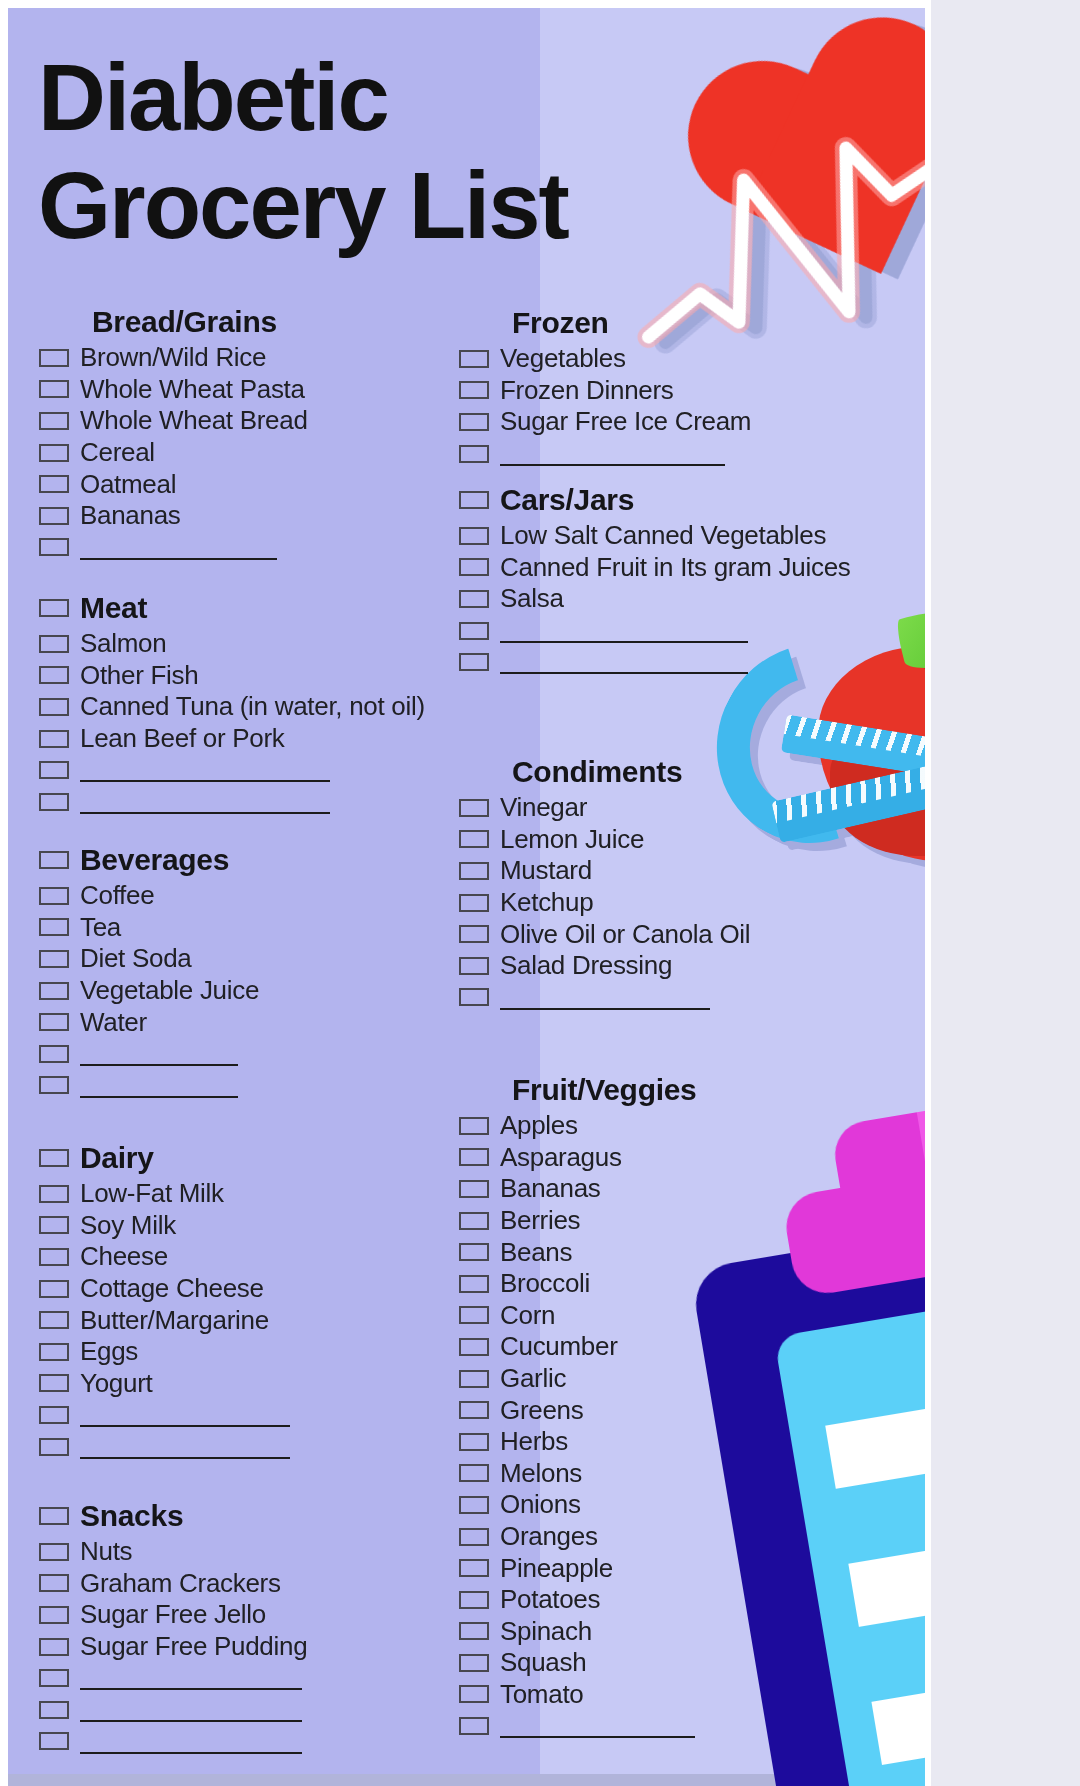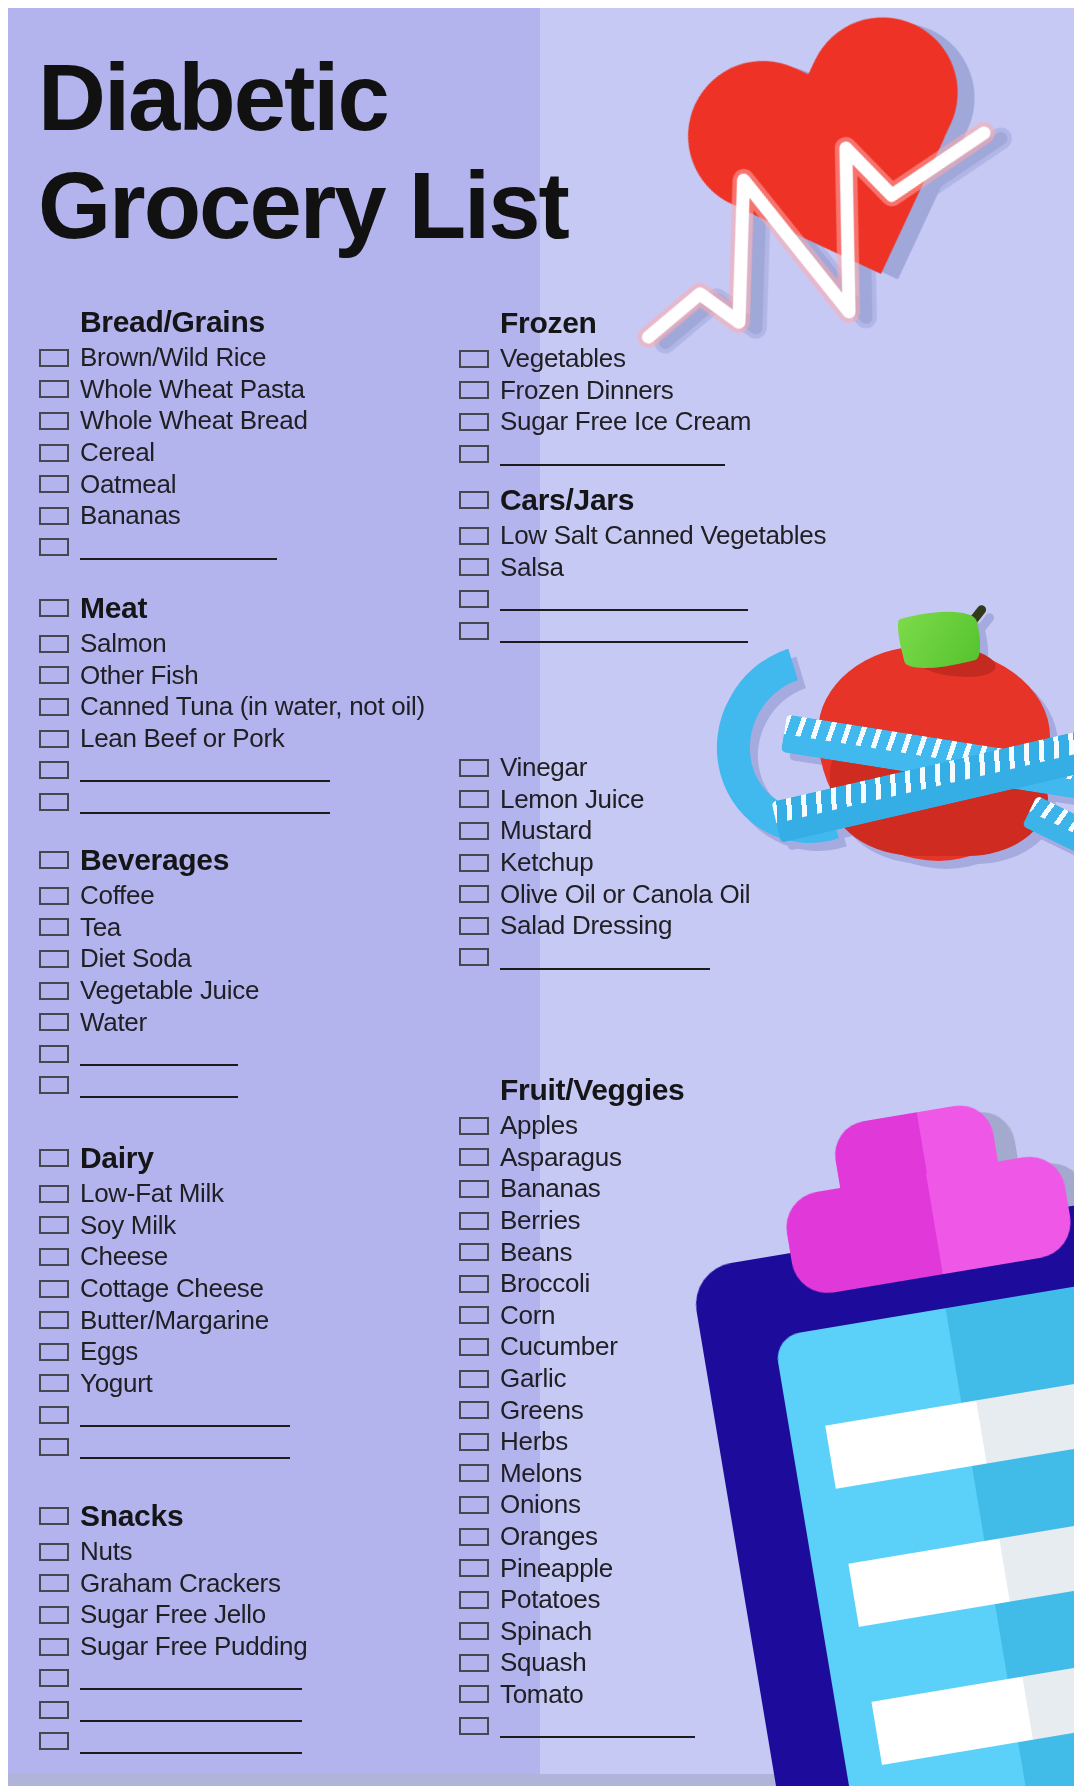--- a/index.html
+++ b/index.html
@@ -1,16 +1,16 @@
 <!DOCTYPE html>
 <html><head>
 <meta charset="utf-8">
 <style>
   html,body{margin:0;padding:0;background:#e9e9f2;}
-  .page{position:relative;width:1080px;height:1786px;overflow:hidden;
+  .page{position:relative;width:931px;height:1786px;overflow:hidden;
         font-family:"Liberation Sans",sans-serif;
         background:linear-gradient(90deg,#b3b4ee 0 540px,#c7c9f5 540px);}
   
   .frame{position:absolute;background:#fff;z-index:50;}
   .frame.top{left:0;top:0;width:100%;height:8px;}
   .frame.left{left:0;top:0;width:8px;height:100%;}
   .frame.right{right:0;top:0;width:6px;height:100%;}
   .bottom-band{position:absolute;left:0;bottom:0;width:100%;height:12px;background:#b1b4da;z-index:1;}
 
   
@@ -20,21 +20,21 @@
   
   .col{position:absolute;z-index:3;}
   #col-left{left:39px;top:0;width:470px;}
   #col-right{left:459px;top:0;width:620px;}
   .section{position:absolute;left:0;}
   .sec-header{display:flex;align-items:center;height:40px;}
   .sec-title{font-size:30px;font-weight:bold;color:#151518;letter-spacing:-0.3px;}
   .row{display:flex;align-items:center;height:31.6px;}
   .cbx{flex:0 0 auto;width:30px;height:18px;box-sizing:border-box;
        border:2.5px solid #47474f;background:transparent;margin-right:11px;}
-  .hdr-no-cbx{margin-left:41px;}
+  .hdr-no-cbx{margin-left:53px;}
   .item-label{font-size:26px;color:#202024;letter-spacing:-0.3px;white-space:nowrap;}
   .blank-line{height:26px;align-self:flex-start;border-bottom:2.5px solid #1c1c1c;}
 
   
   .heart-wrap{position:absolute;left:640px;top:0;width:430px;height:400px;z-index:2;}
   .heart{position:absolute;left:55px;top:40px;width:300px;height:270px;
          transform:rotate(-20deg);filter:drop-shadow(14px 11px 0 rgba(125,140,195,.55));}
   .heart:before,.heart:after{content:"";position:absolute;top:0;width:150px;height:240px;
          background:#ee3326;border-radius:75px 75px 0 0;}
   .heart:before{left:150px;transform:rotate(-45deg);transform-origin:0 100%;}
@@ -293,32 +293,39 @@
         <div class="sec-header">
           <div class="cbx"></div>
           <span class="sec-title">Cars/Jars</span>
         </div>
         <div class="row">
           <div class="cbx"></div>
           <span class="item-label">Low Salt Canned Vegetables</span>
         </div>
         <div class="row">
           <div class="cbx"></div>
+          <span class="item-label">Canned Fruit in Its gram Juices</span>
+        </div>
+        <div class="row">
+          <div class="cbx"></div>
           <span class="item-label">Salsa</span>
         </div>
         <div class="row">
           <div class="cbx"></div>
           <div class="blank-line" style="width: 248px;"></div>
         </div>
         <div class="row">
           <div class="cbx"></div>
           <div class="blank-line" style="width: 248px;"></div>
         </div>
       </div>
       <div class="section" style="top: 752px;">
+        <div class="sec-header">
+          <span class="sec-title hdr-no-cbx">Condiments</span>
+        </div>
         <div class="row">
           <div class="cbx"></div>
           <span class="item-label">Vinegar</span>
         </div>
         <div class="row">
           <div class="cbx"></div>
           <span class="item-label">Lemon Juice</span>
         </div>
         <div class="row">
           <div class="cbx"></div>

